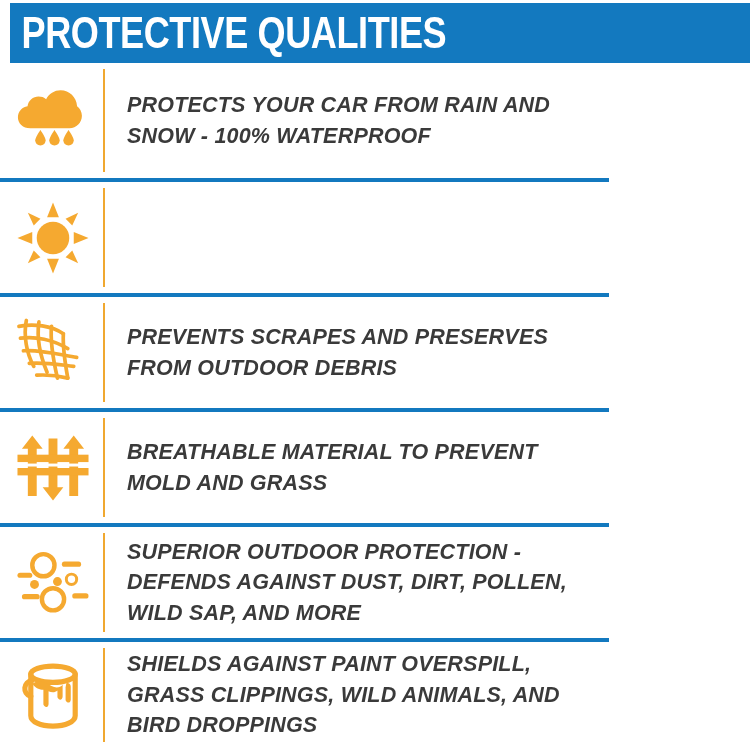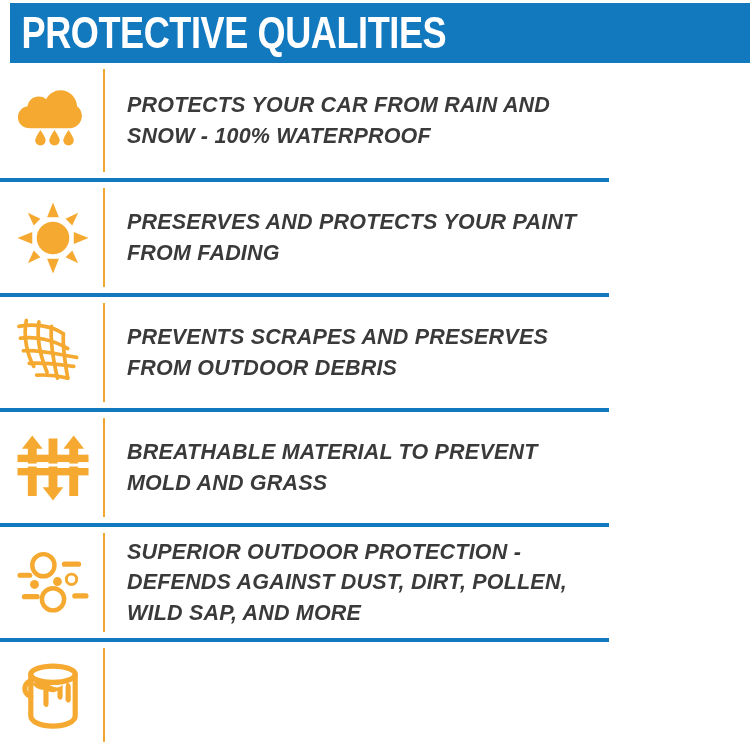--- a/index.html
+++ b/index.html
@@ -144,23 +144,20 @@
             <polygon points="2,50 22,42 22,58"></polygon>
             <polygon points="98,50 78,42 78,58"></polygon>
             <polygon points="16,16 33,24 24,33"></polygon>
             <polygon points="84,84 67,76 76,67"></polygon>
             <polygon points="84,16 76,33 67,24"></polygon>
             <polygon points="16,84 24,67 33,76"></polygon>
           </g>
         </svg>
         <div class="icon-divider"></div>
       </div>
-      <div class="text-cell">
-        <p class="feature-text">PRESERVES AND PROTECTS YOUR PAINT FROM FADING</p>
-      </div>
     </div>
 
     <div class="row row-h1">
       <div class="icon-cell">
         <svg class="icon-box" viewBox="0 0 100 100">
           <g fill="none" stroke="#f5a930" stroke-width="5" stroke-linecap="round">
             <path d="M4 14 C24 10 48 13 64 24"></path>
             <path d="M6 30 C26 27 50 32 70 44"></path>
             <path d="M10 47 C30 45 54 51 82 56"></path>
             <path d="M18 64 C38 62 60 66 78 68"></path>
@@ -241,16 +238,19 @@
             <ellipse cx="50" cy="22" rx="30" ry="11"></ellipse>
           </g>
           <g fill="#f5a930">
 
             <path d="M23 34 C30 30 40 33 48 38 C54 41 60 40 63 36 L63 52 C63 57 58 58 56 53 L56 44 C53 47 48 47 44 45 L44 62 C44 67 39 68 37 63 L37 43 C32 43 26 40 23 36 Z"></path>
             <path d="M68 34 C71 33 74 35 74 39 L74 56 C74 61 69 62 67 57 L67 40 Z"></path>
           </g>
         </svg>
         <div class="icon-divider"></div>
       </div>
+      <div class="text-cell">
+        <p class="feature-text">SHIELDS AGAINST PAINT OVERSPILL, GRASS CLIPPINGS, WILD ANIMALS, AND BIRD DROPPINGS</p>
+      </div>
     </div>
 
   </div>
 </div>
 
 </body></html>

